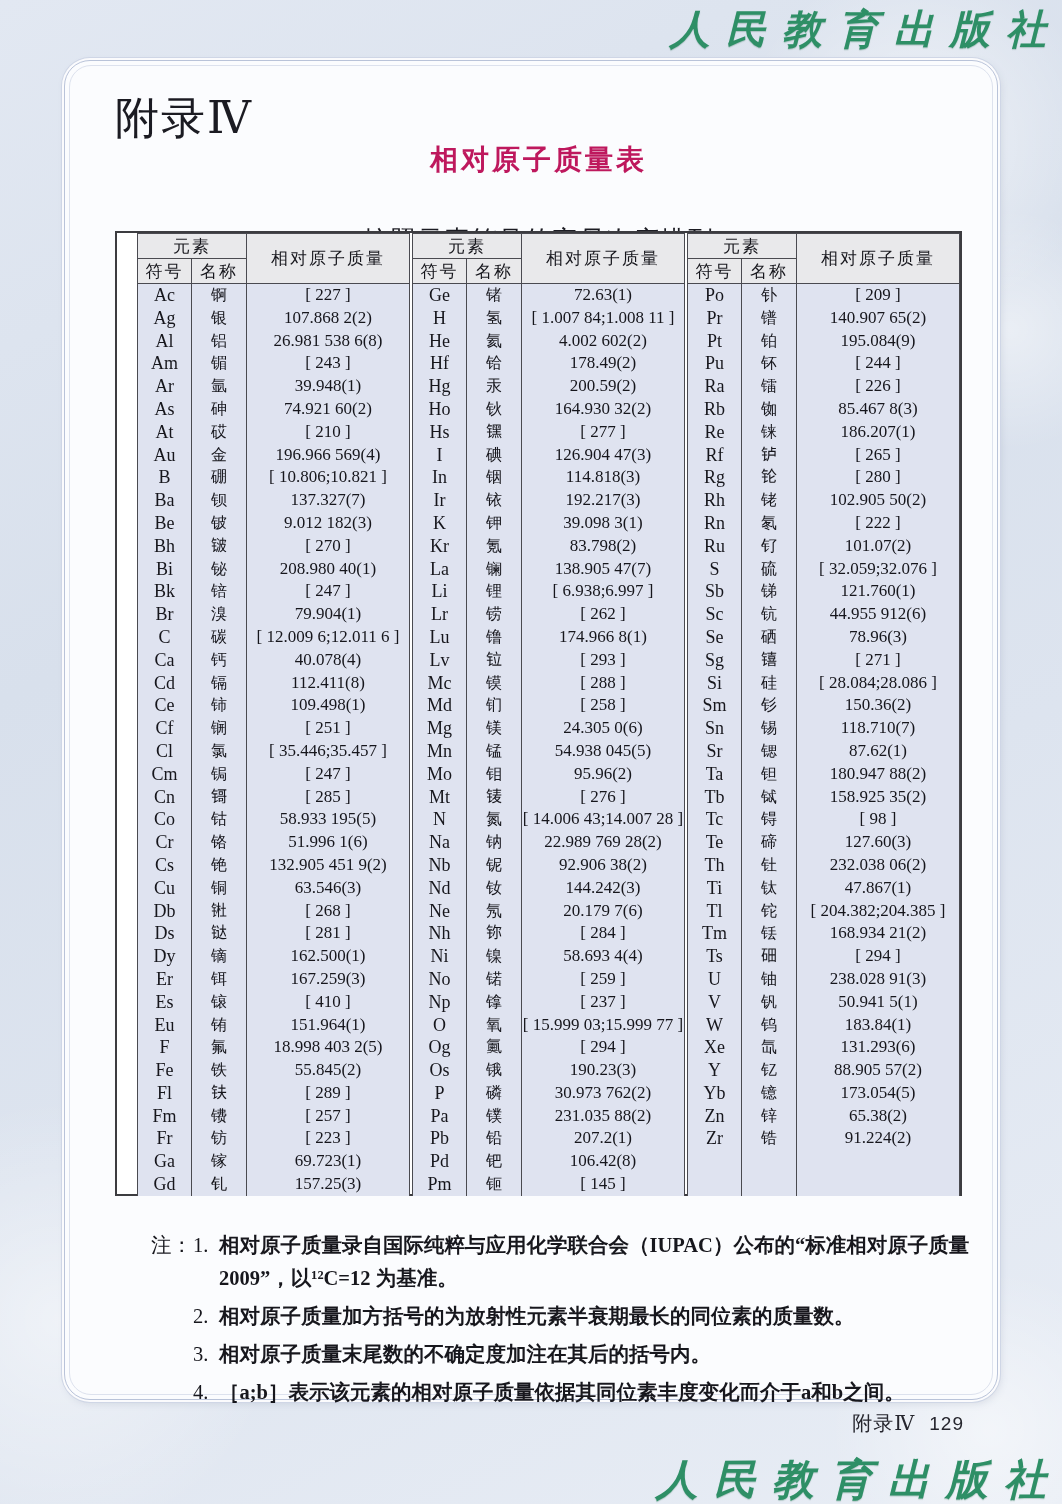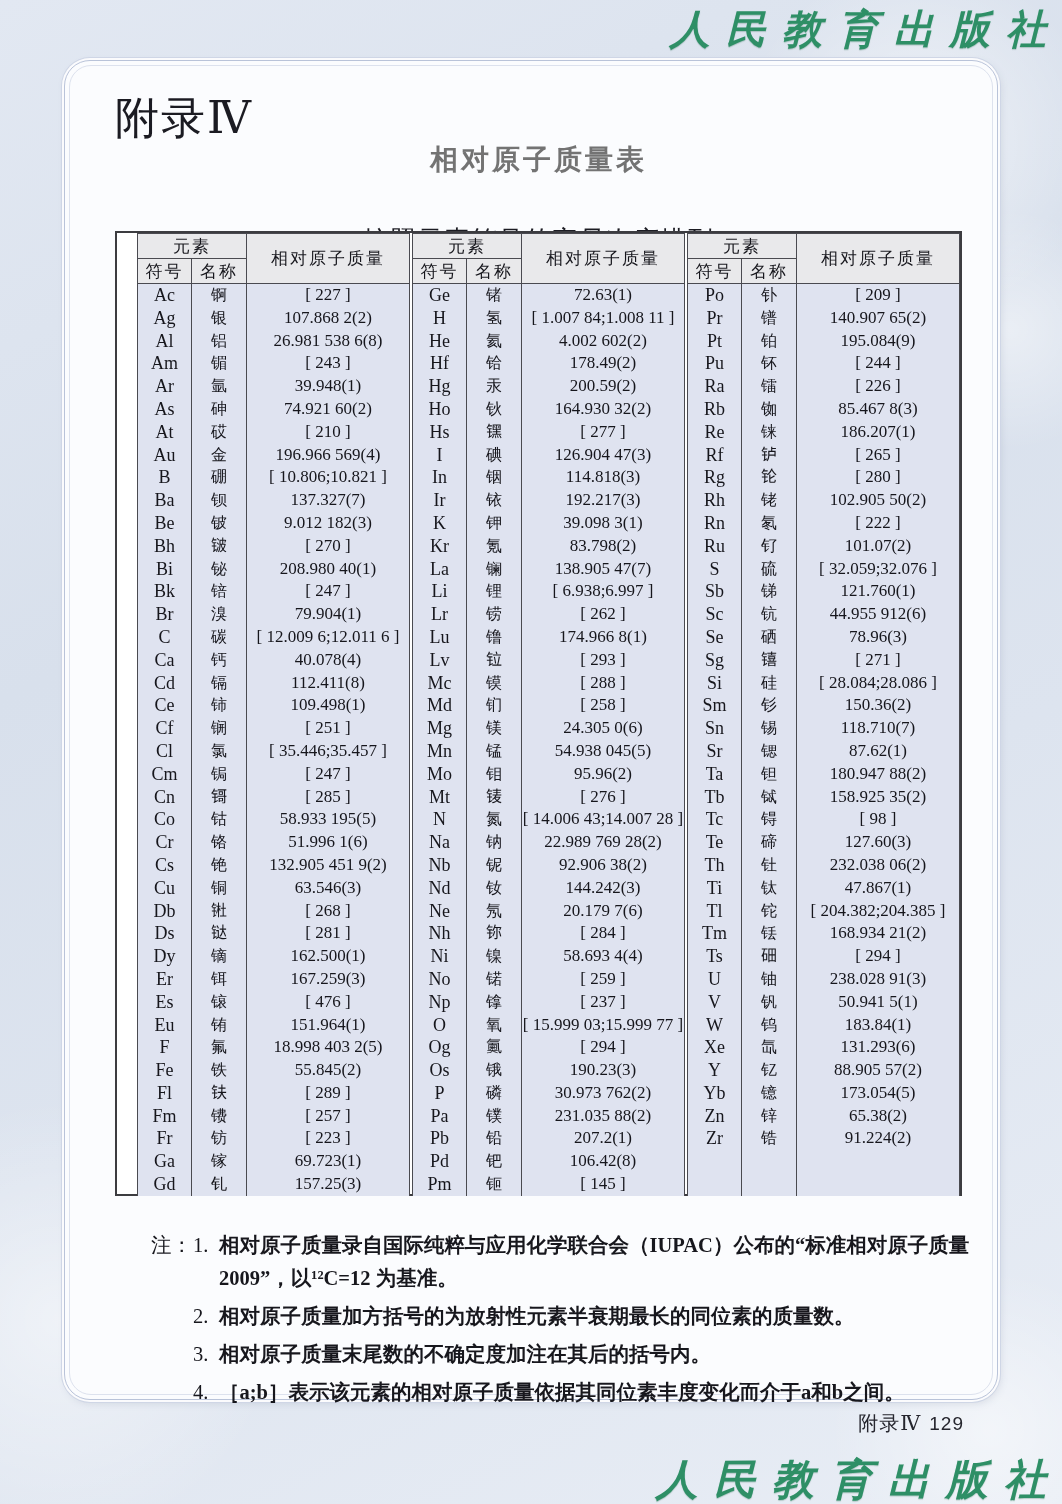--- a/index.html
+++ b/index.html
@@ -29,21 +29,21 @@
   .card::before{
     content:"";position:absolute;left:4px;top:4px;right:4px;bottom:4px;
     border:1px solid #dde2ee;border-radius:22px;pointer-events:none;
   }
   .appendix-title{
     position:absolute;left:50px;top:28px;font-size:44px;color:#1b1b22;
     letter-spacing:2px;
   }
   .table-title{
     position:absolute;left:50px;top:80px;width:847px;text-align:center;
-    font-size:28px;font-weight:bold;color:#737373;letter-spacing:3px;
+    font-size:28px;font-weight:bold;color:#be185d;letter-spacing:3px;
   }
   .table-subtitle{
     position:absolute;left:50px;top:117px;width:847px;text-align:center;
     font-size:26px;color:#1b1b22;letter-spacing:1px;margin-top:45px;
   }
   .mass-table-wrap{
     position:absolute;left:50px;top:170px;width:847px;height:965px;
     display:flex;gap:2px;border:2px solid #3c3c40;background:#fff;
     box-sizing:border-box;
     padding-left:20px;
@@ -71,21 +71,21 @@
     font-size:20.5px;color:#17171d;line-height:33px;
   }
   .note-row{display:flex;align-items:flex-start;margin-bottom:5px;}
   .note-prefix{flex:0 0 42px;}
   .note-num{flex:0 0 26px;}
   .note-text{flex:1 1 auto;font-weight:bold;}
   .footer{
     position:absolute;right:98px;top:1410px;font-size:20px;color:#26262e;
     letter-spacing:1px;
   }
-  .footer .pagenum{margin-left:8px;font-family:"Liberation Sans","DejaVu Sans",sans-serif;font-size:19px;}
+  .footer .pagenum{margin-left:14px;font-family:"Liberation Sans","DejaVu Sans",sans-serif;font-size:19px;}
 </style>
 </head>
 <body>
 
 <div class="logo top">人民教育出版社</div>
 
 <div class="card">
   <div class="appendix-title">附录Ⅳ</div>
   <div class="table-title">相对原子质量表</div>
   <div class="table-subtitle">（按照元素符号的字母次序排列）</div>
@@ -259,21 +259,21 @@
             <td class="mass">162.500(1)</td>
           </tr>
           <tr>
             <td class="sym">Er</td>
             <td class="nam">铒</td>
             <td class="mass">167.259(3)</td>
           </tr>
           <tr>
             <td class="sym">Es</td>
             <td class="nam">锿</td>
-            <td class="mass">[ 476 ]</td>
+            <td class="mass">[ 410 ]</td>
           </tr>
           <tr>
             <td class="sym">Eu</td>
             <td class="nam">铕</td>
             <td class="mass">151.964(1)</td>
           </tr>
           <tr>
             <td class="sym">F</td>
             <td class="nam">氟</td>
             <td class="mass">18.998 403 2(5)</td>

